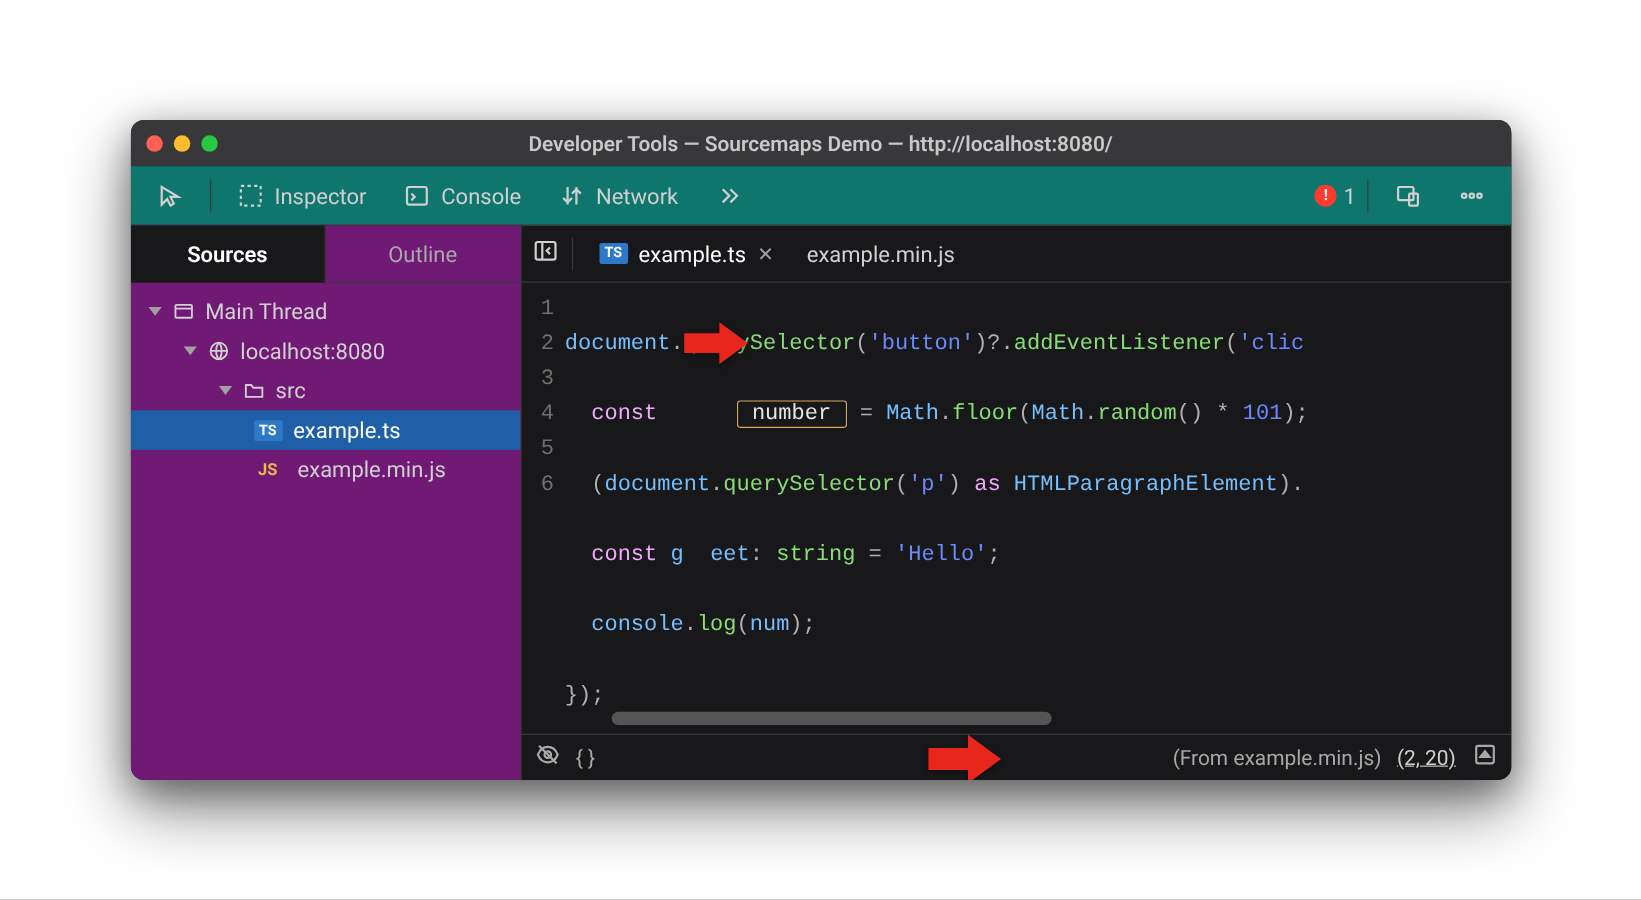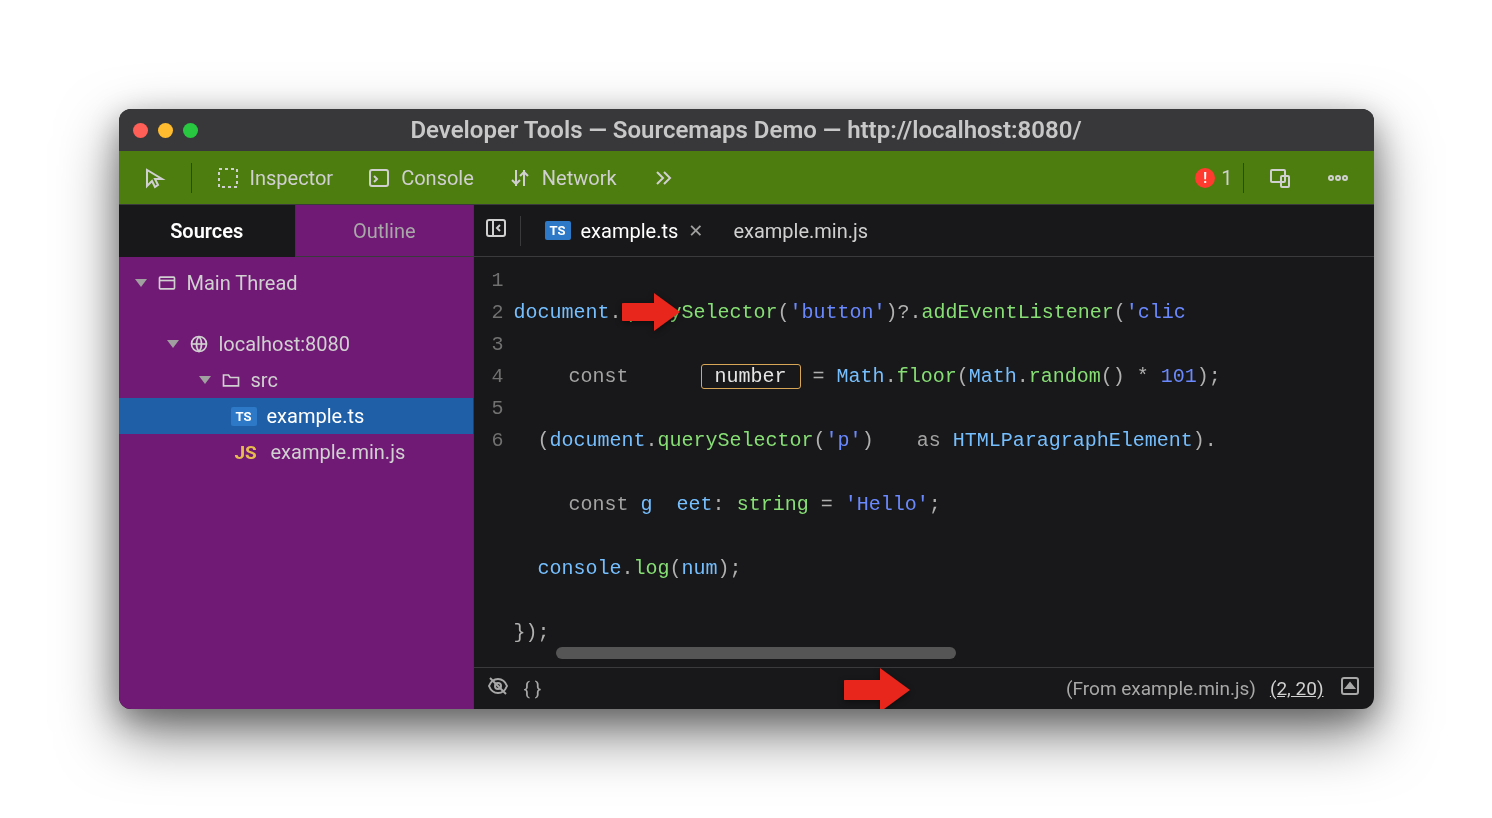--- a/index.html
+++ b/index.html
@@ -35,26 +35,26 @@
   .traffic-light { width: 15px; height: 15px; border-radius: 50%; }
   .tl-close { background: #ff5f57; }
   .tl-min { background: #febc2e; }
   .tl-max { background: #28c840; }
   .title {
     position: absolute;
     left: 0; right: 0;
     text-align: center;
     color: #c8c8c8;
     font-weight: 600;
-    font-size: 24px;
+    font-size: 19px;
     pointer-events: none;
   }
   .toolbar {
     height: 54px;
-    background: #4d7c0f;
+    background: #0f766e;
     border-bottom: 1px solid #3a3a3d;
     display: flex;
     align-items: center;
     padding: 0 10px;
     gap: 6px;
     color: #d0d0d0;
     font-size: 20px;
   }
   .toolbar-item {
     display: flex;
@@ -129,21 +129,21 @@
     align-items: center;
     gap: 10px;
     padding: 6px 10px;
     cursor: pointer;
   }
   .tree-row.selected {
     background: #1f5fa8;
     color: #fff;
   }
   .tree-indent-1 { padding-left: 16px; }
-  .tree-indent-2 { padding-left: 48px; margin-top: 25px; }
+  .tree-indent-2 { padding-left: 48px; }
   .tree-indent-3 { padding-left: 80px; }
   .tree-indent-4 { padding-left: 112px; }
   .tree-indent-4b { padding-left: 116px; }
   .chevron {
     width: 0; height: 0;
     border-left: 6px solid transparent;
     border-right: 6px solid transparent;
     border-top: 8px solid #a0a0a0;
   }
   .ts-badge {
@@ -151,21 +151,21 @@
     color: #fff;
     font-size: 13px;
     font-weight: bold;
     padding: 2px 4px;
     border-radius: 2px;
     min-width: 26px;
     text-align: center;
   }
   .js-badge {
     color: #e8bb4f;
-    font-size: 19px;
+    font-size: 15px;
     font-weight: bold;
     min-width: 26px;
   }
 
   .editor-pane {
     flex: 1;
     display: flex;
     flex-direction: column;
     min-width: 0;
   }
@@ -209,21 +209,21 @@
   }
   .code {
     flex: 1;
     color: #d0d0d0;
     white-space: pre;
     overflow: hidden;
     padding-top: 8px;
     position: relative;
   }
   .code-line { height: 32px; }
-  .tok-kw { color: #a3a3a3; margin-left: 31px; }
+  .tok-kw { color: #f0abfc; }
   .tok-fn { color: #86de74; }
   .tok-str { color: #6b89ff; }
   .tok-num { color: #6b89ff; }
   .tok-obj { color: #75bfff; }
   .tok-prop { color: #86de74; }
   .tok-type { color: #75bfff; }
   .tok-typegreen { color: #86de74; }
   .tok-op { color: #b0b0b0; }
   .tok-punc { color: #b0b0b0; }
 

